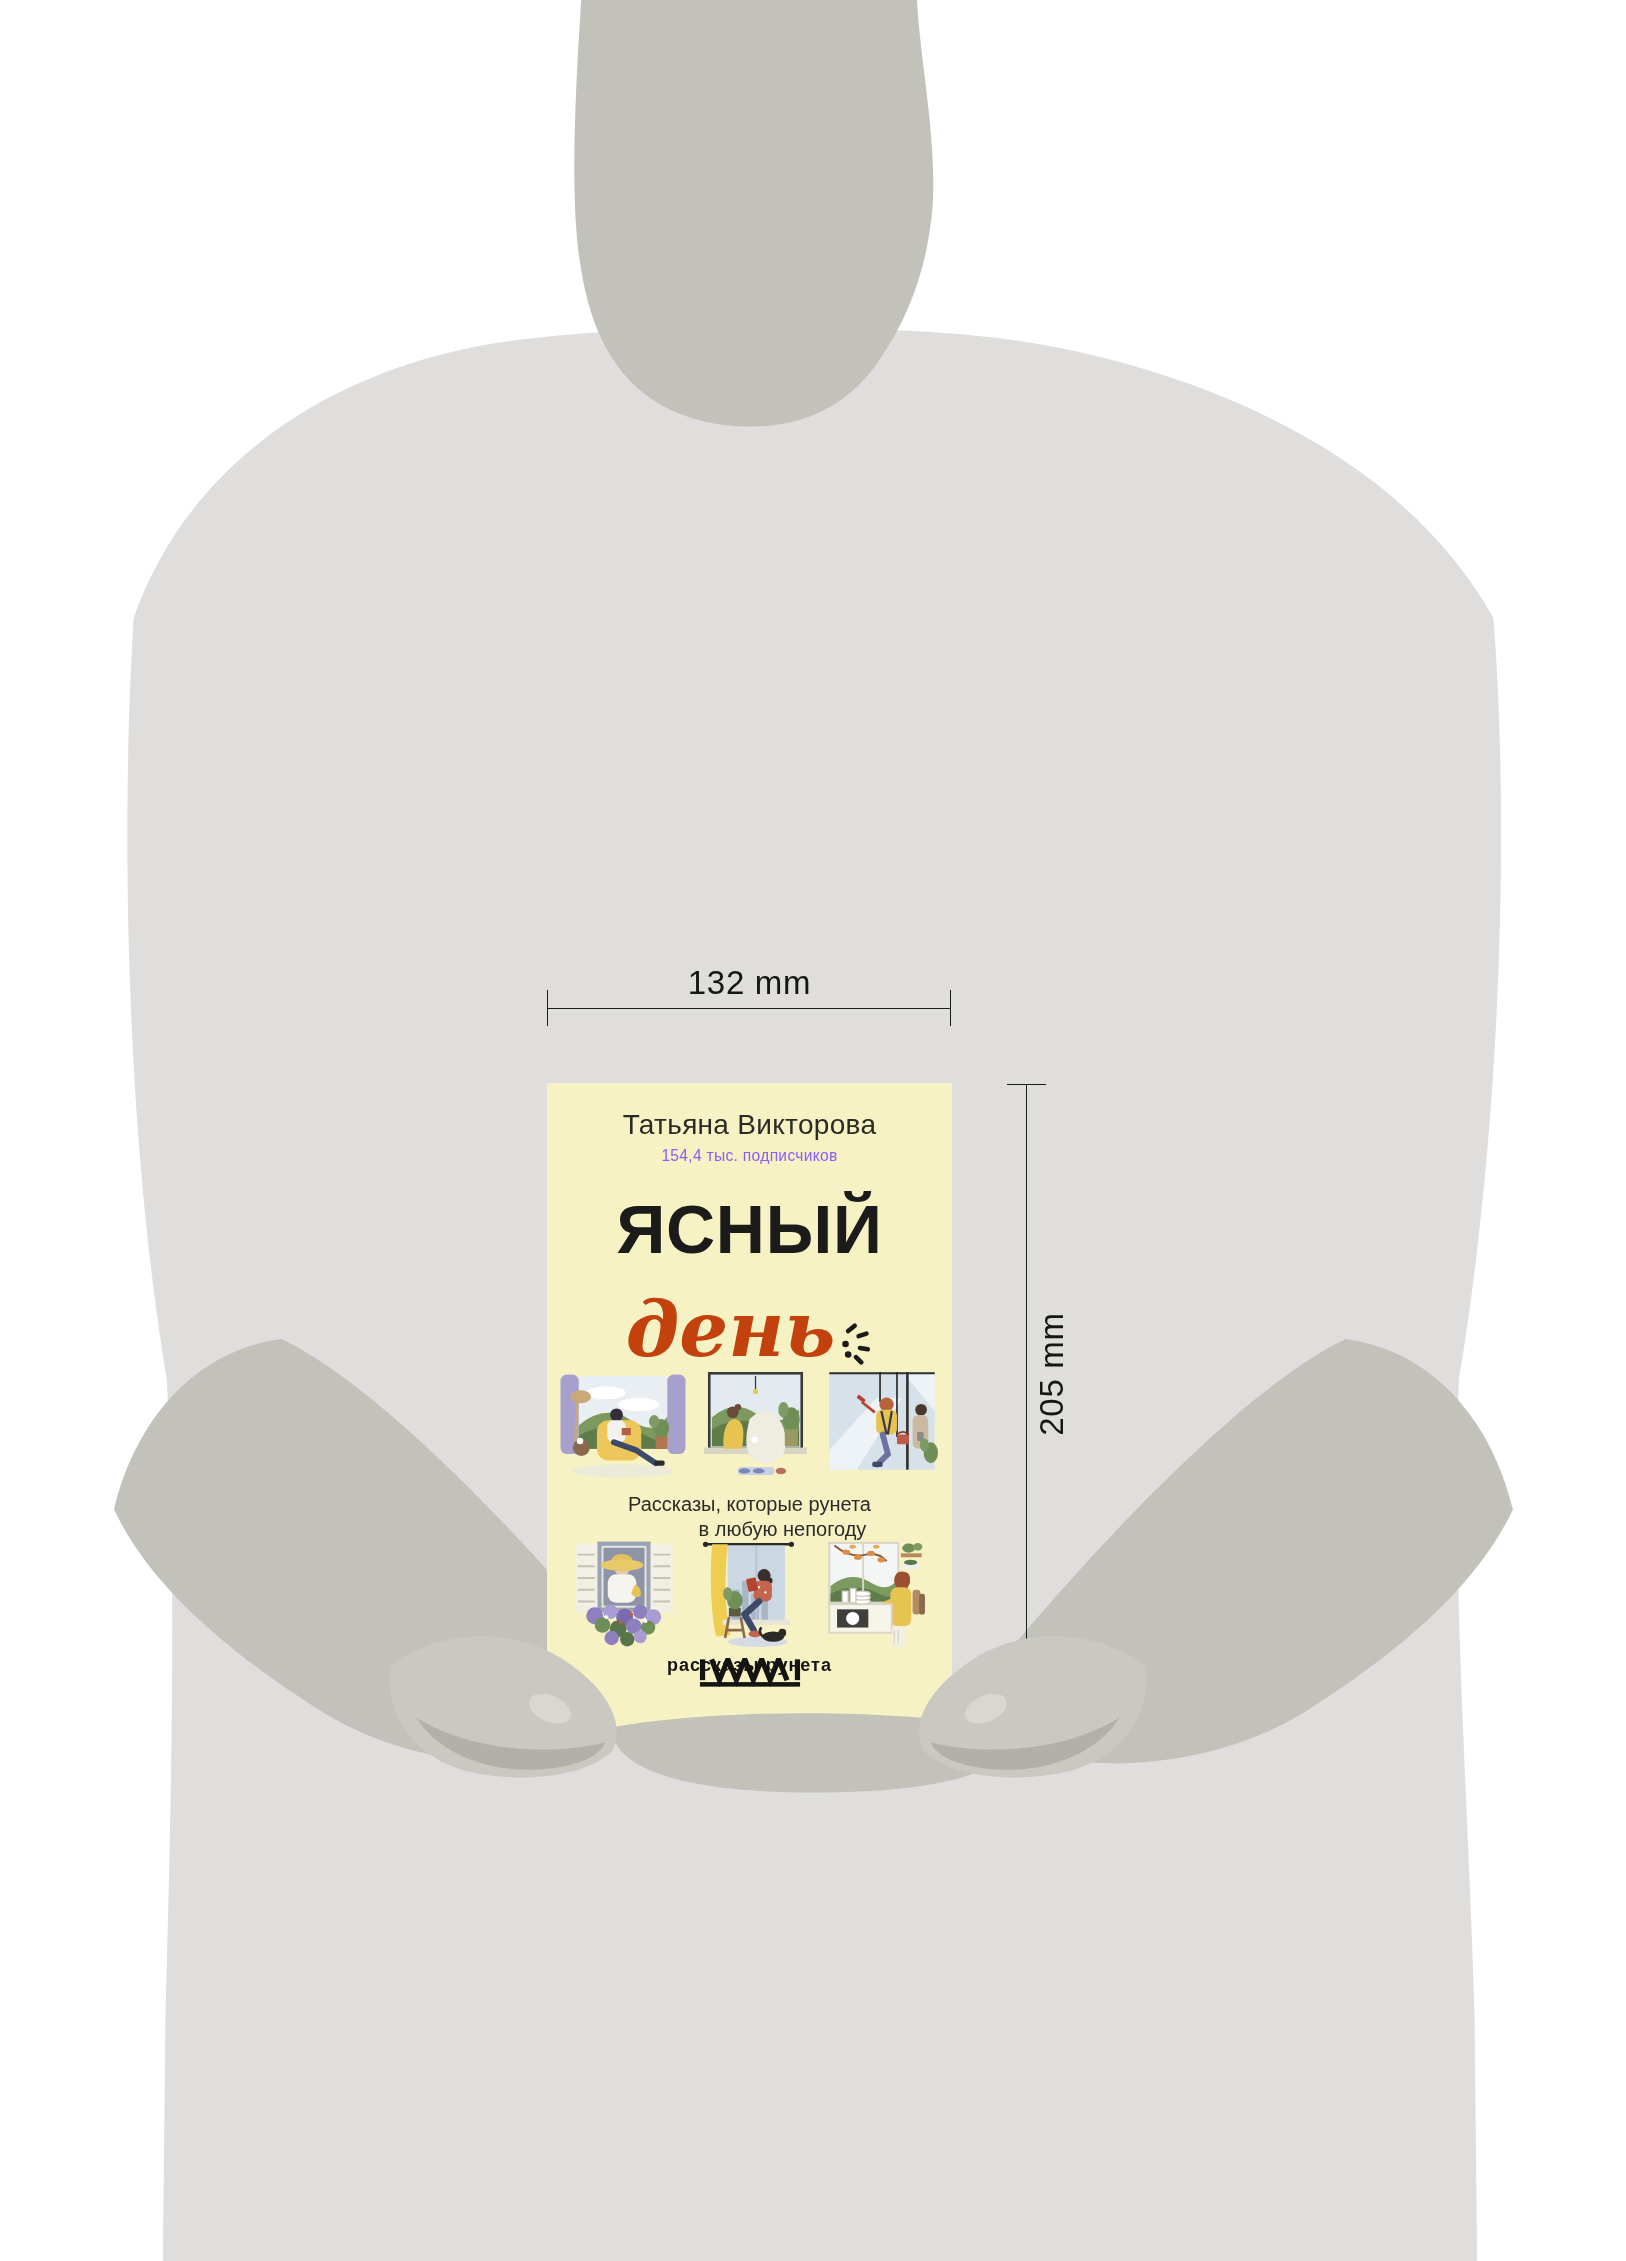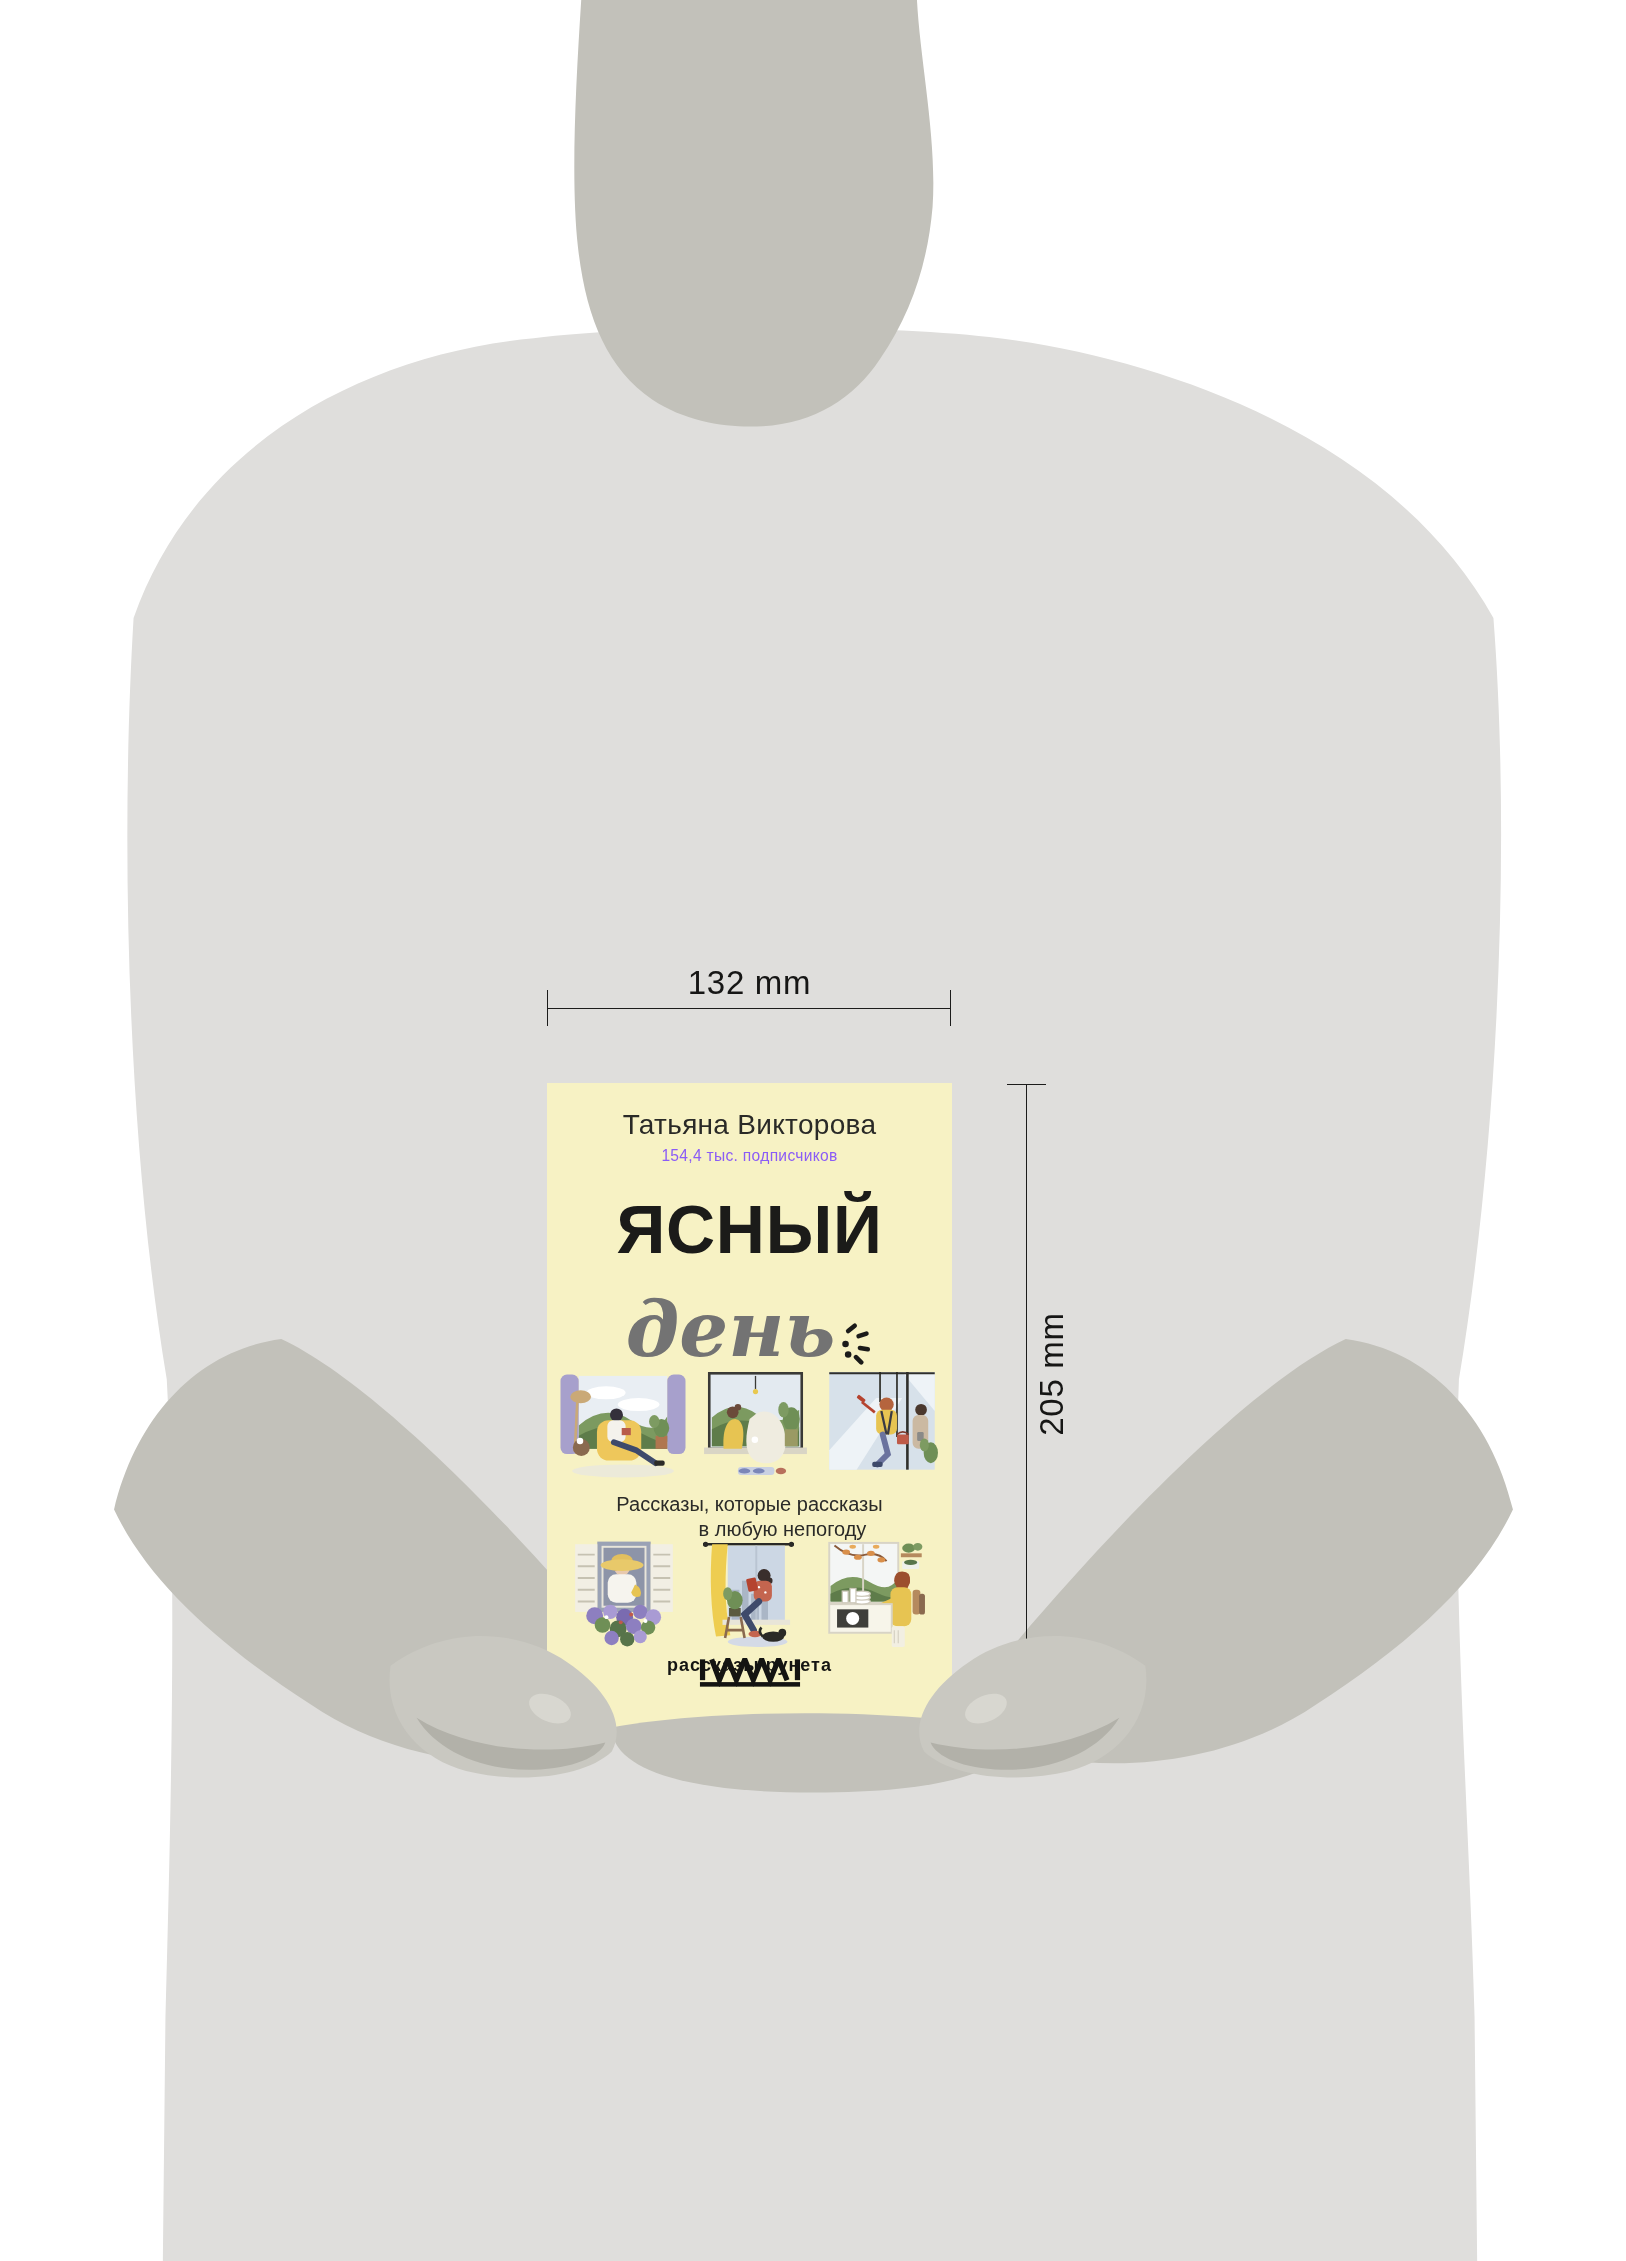--- a/index.html
+++ b/index.html
@@ -19,21 +19,21 @@
   #book .author{position:absolute;top:26px;left:0;width:100%;text-align:center;
                 font-size:28px;color:#2a2a27;letter-spacing:0.3px;}
   #book .subs{position:absolute;top:64px;left:0;width:100%;text-align:center;
               font-size:15.6px;color:#8b5cf6;letter-spacing:0.3px;}
   #book .title-main{position:absolute;top:109px;left:0;width:100%;text-align:center;
                     font-family:Liberation Sans, sans-serif;font-weight:700;font-size:68px;
                     line-height:1.1;color:#1b1b19;letter-spacing:0.7px;}
   #book .title-script-row{position:absolute;top:197px;left:0;width:100%;height:98px;
                     display:flex;justify-content:center;align-items:center;gap:3.9px;}
   #book .title-script{font-family:"DejaVu Serif",serif;font-style:italic;font-weight:700;
-                    font-size:77px;color:#737373;}
+                    font-size:77px;color:#c2410c;}
   .illo-row{position:absolute;left:0;width:100%;display:flex;justify-content:center;
             align-items:flex-end;}
   #illo-row-1{top:285px;height:116px;gap:17px;}
   #illo-row-2{top:454px;height:114px;gap:30px;}
   #book .tagline{position:absolute;left:0;width:100%;text-align:center;
                  font-size:20px;color:#2b2b28;}
   #tagline-1{top:410px;} #tagline-2{top:435px;padding-left:33px;}
   #logo-glyph{position:absolute;top:575px;left:50%;transform:translateX(-50%);}
   #publisher{position:absolute;top:572px;left:0;width:100%;text-align:center;
              font-weight:700;font-size:18px;color:#141412;letter-spacing:1px;}
@@ -177,21 +177,21 @@
         <rect x="112" y="96" width="18" height="15" rx="2" fill="#bf5a48"></rect>
         <path d="M112 96 Q121 88 130 96" stroke="#7e3a2e" stroke-width="2.5" fill="none"></path>
         <circle cx="149" cy="58" r="9" fill="#4a382e"></circle>
         <rect x="136" y="66" width="24" height="52" rx="9" fill="#cbb9a2"></rect>
         <rect x="143" y="92" width="10" height="14" rx="2" fill="#8a8a88"></rect>
         <ellipse cx="164" cy="124" rx="11" ry="16" fill="#6f8f56"></ellipse>
         <ellipse cx="154" cy="112" rx="7" ry="10" fill="#7d9b62"></ellipse>
       </svg>
     </div>
 
-    <div class="tagline" id="tagline-1">Рассказы, которые рассказы</div>
+    <div class="tagline" id="tagline-1">Рассказы, которые рунета</div>
     <div class="tagline" id="tagline-2">в любую непогоду</div>
 
     <div class="illo-row" id="illo-row-2">
       <svg width="98" height="112" viewBox="0 0 150 172">
         <rect x="34" y="4" width="82" height="108" fill="#9aa2b5"></rect>
         <rect x="42" y="12" width="66" height="92" fill="#8d94a8" stroke="#e8e5da" stroke-width="3"></rect>
         <rect x="0" y="8" width="34" height="104" fill="#f2efe4"></rect>
         <rect x="116" y="8" width="34" height="104" fill="#f2efe4"></rect>
         <g stroke="#c6c2b2" stroke-width="3">
           <path d="M4 24 H30 M4 42 H30 M4 60 H30 M4 78 H30 M4 96 H30"></path>

